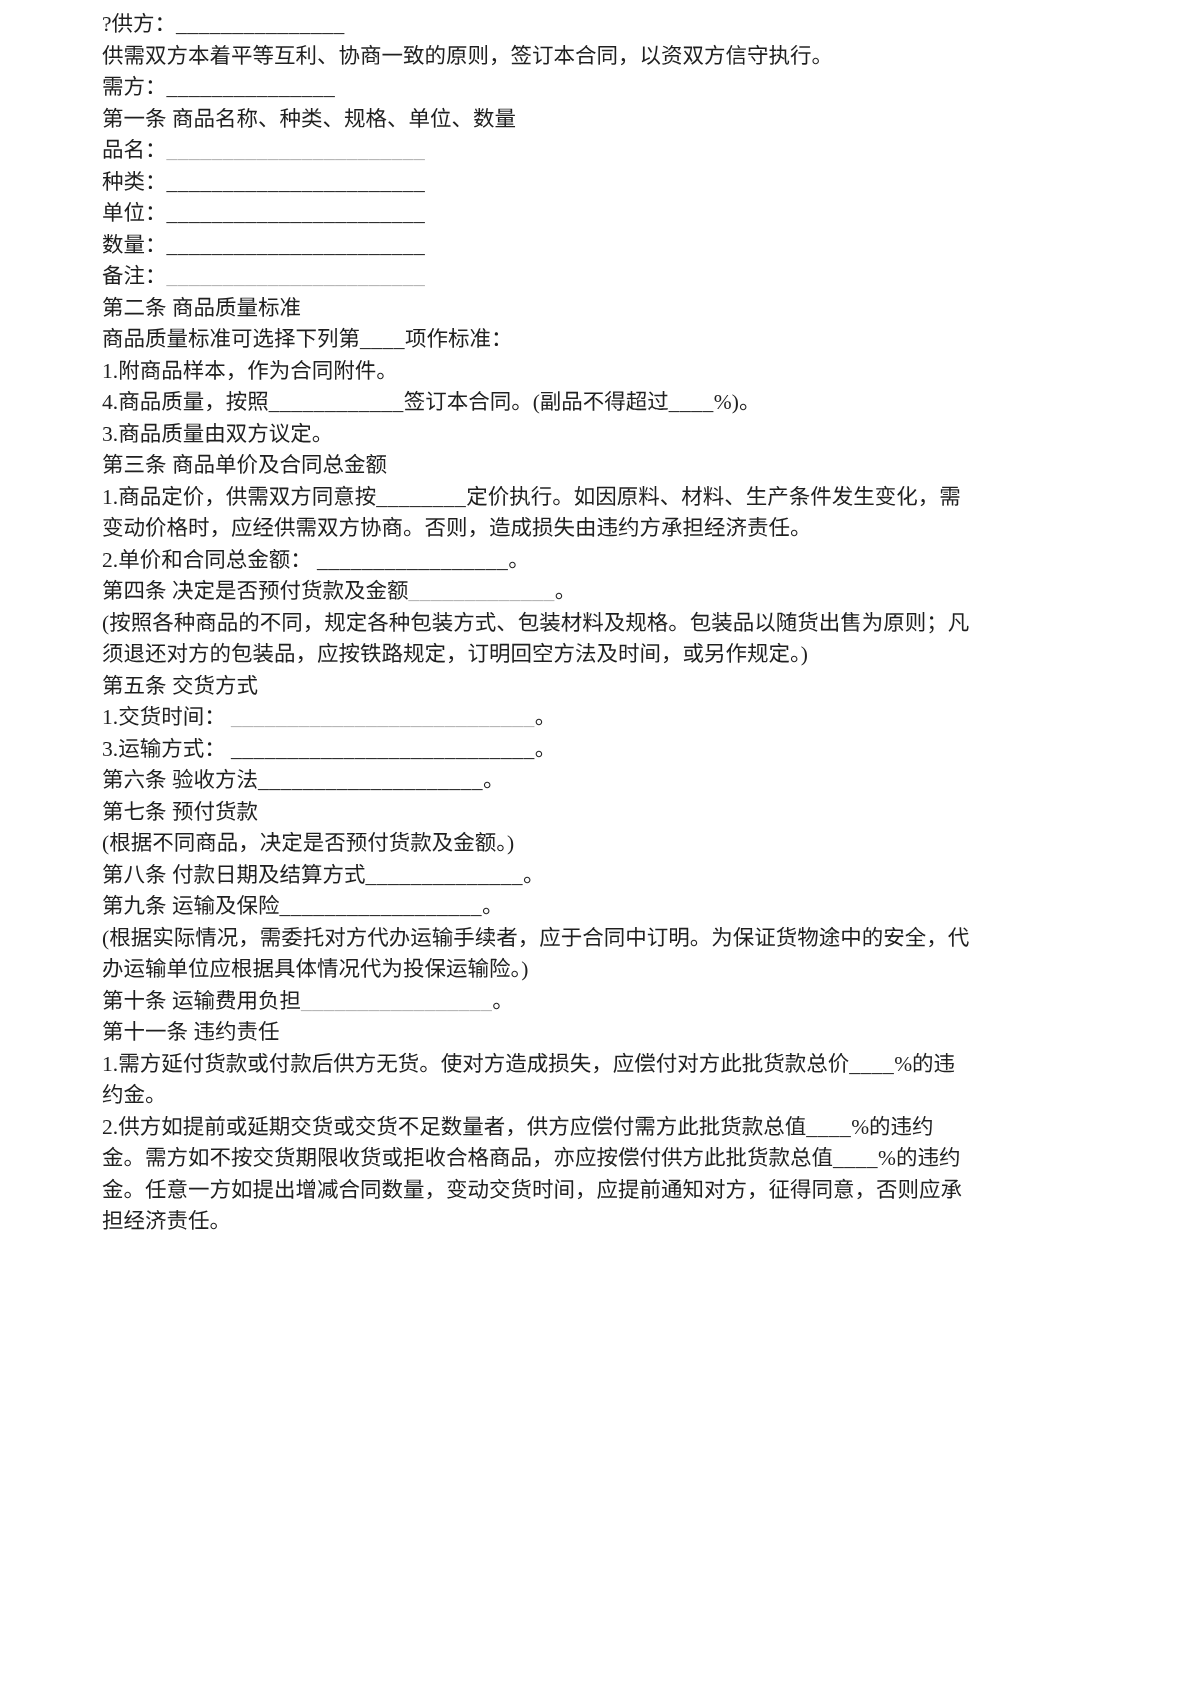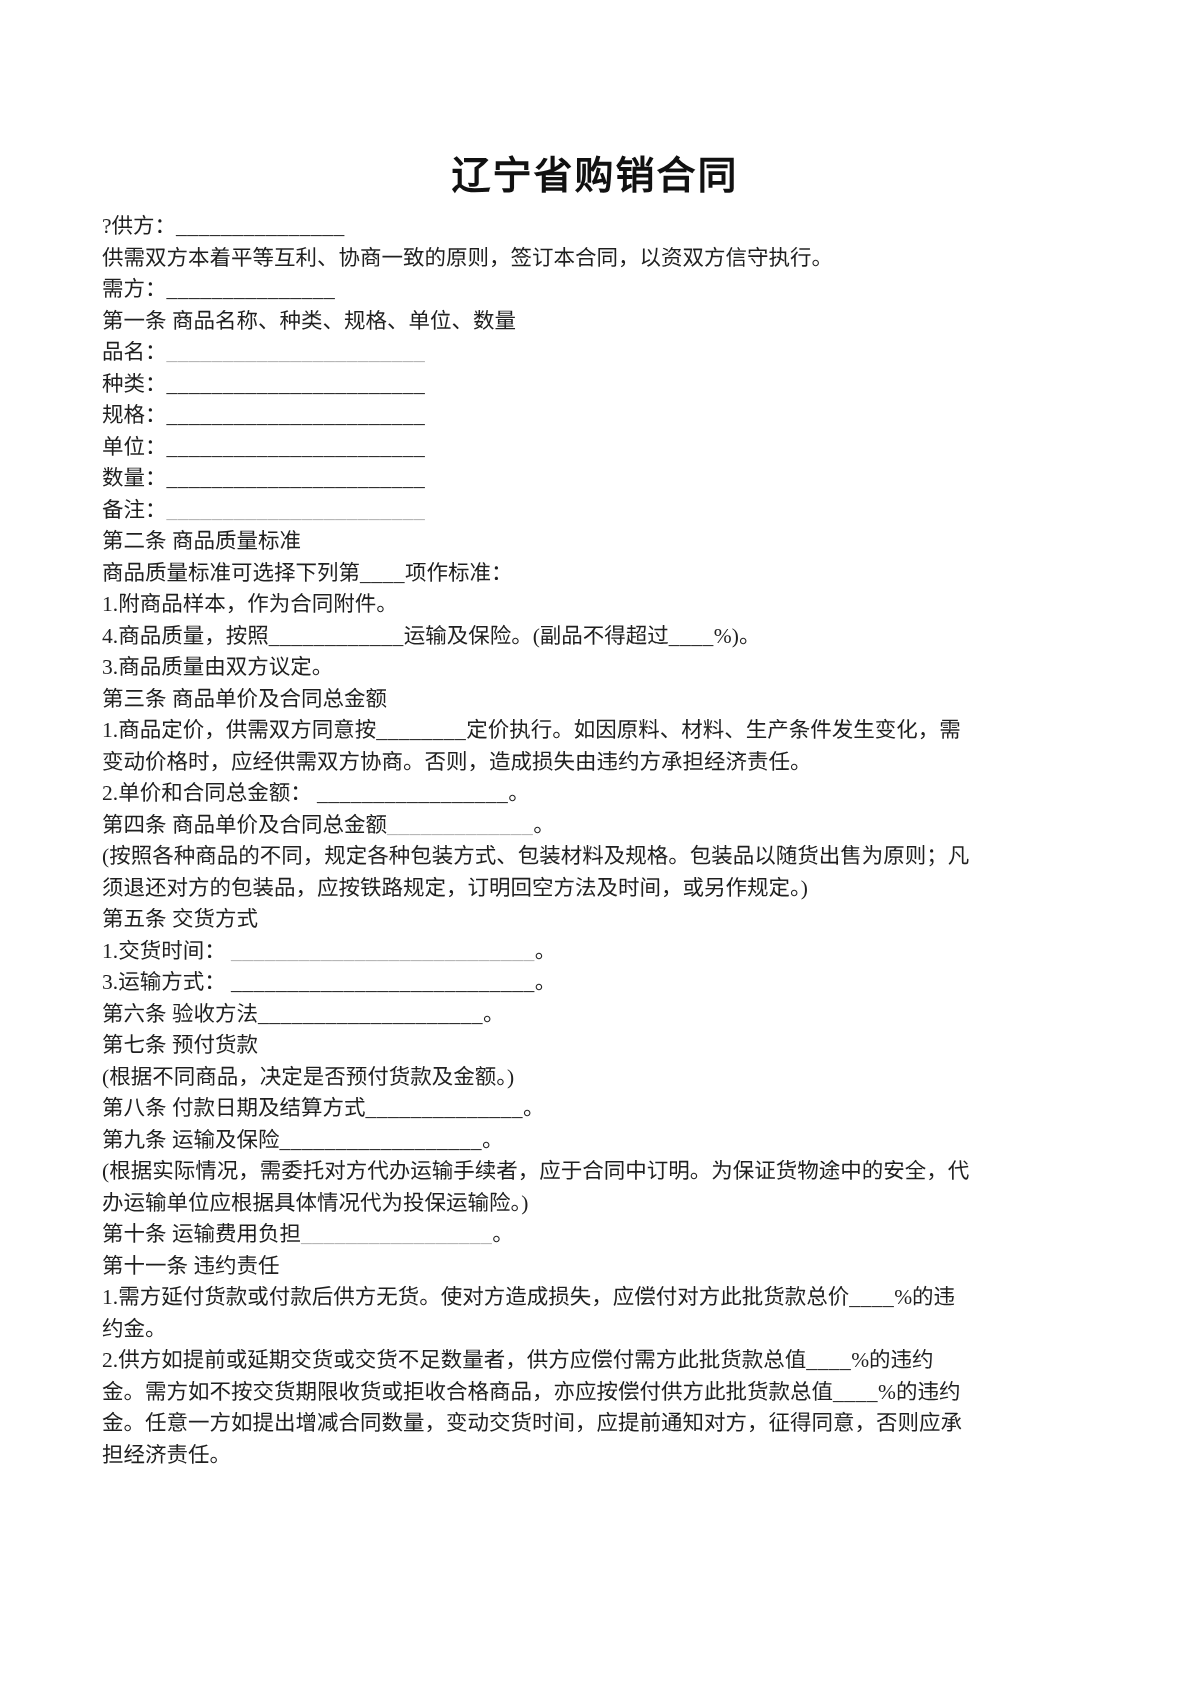--- a/index.html
+++ b/index.html
@@ -46,41 +46,39 @@
     white-space: normal;
   }
   .muted {
     color: #b3b3b3;
   }
 </style>
 </head>
 <body>
 
 <div class="page">
-  <h1 class="doc-title">辽宁省购销合同</h1>
   <div class="doc-body">
       <p class="line"><span>?供方：</span><span class="blank">_______________</span></p>
       <p class="line"><span>供需双方本着平等互利、协商一致的原则，签订本合同，以资双方信守执行。</span></p>
       <p class="line"><span>需方：</span><span class="blank">_______________</span></p>
       <p class="line"><span>第一条 商品名称、种类、规格、单位、数量</span></p>
       <p class="line"><span>品名：</span><span class="blank muted">_______________________</span></p>
       <p class="line"><span>种类：</span><span class="blank">_______________________</span></p>
-      <p class="line"><span>规格：</span><span class="blank">_______________________</span></p>
       <p class="line"><span>单位：</span><span class="blank">_______________________</span></p>
       <p class="line"><span>数量：</span><span class="blank">_______________________</span></p>
       <p class="line"><span>备注：</span><span class="blank muted">_______________________</span></p>
       <p class="line"><span>第二条 商品质量标准</span></p>
       <p class="line"><span>商品质量标准可选择下列第</span><span class="blank">____</span><span>项作标准：</span></p>
       <p class="line"><span>1.附商品样本，作为合同附件。</span></p>
-      <p class="line"><span>4.商品质量，按照</span><span class="blank">____________</span><span>运输及保险。(副品不得超过</span><span class="blank">____</span><span>%)。</span></p>
+      <p class="line"><span>4.商品质量，按照</span><span class="blank">____________</span><span>签订本合同。(副品不得超过</span><span class="blank">____</span><span>%)。</span></p>
       <p class="line"><span>3.商品质量由双方议定。</span></p>
       <p class="line"><span>第三条 商品单价及合同总金额</span></p>
       <p class="line"><span>1.商品定价，供需双方同意按</span><span class="blank">________</span><span>定价执行。如因原料、材料、生产条件发生变化，需变动价格时，应经供需双方协商。否则，造成损失由违约方承担经济责任。</span></p>
       <p class="line"><span>2.单价和合同总金额： </span><span class="blank">_________________</span><span>。</span></p>
-      <p class="line"><span>第四条 商品单价及合同总金额</span><span class="blank muted">_____________</span><span>。</span></p>
+      <p class="line"><span>第四条 决定是否预付货款及金额</span><span class="blank muted">_____________</span><span>。</span></p>
       <p class="line"><span>(按照各种商品的不同，规定各种包装方式、包装材料及规格。包装品以随货出售为原则；凡须退还对方的包装品，应按铁路规定，订明回空方法及时间，或另作规定。)</span></p>
       <p class="line"><span>第五条 交货方式</span></p>
       <p class="line"><span>1.交货时间： </span><span class="blank muted">___________________________</span><span>。</span></p>
       <p class="line"><span>3.运输方式： </span><span class="blank">___________________________</span><span>。</span></p>
       <p class="line"><span>第六条 验收方法</span><span class="blank">____________________</span><span>。</span></p>
       <p class="line"><span>第七条 预付货款</span></p>
       <p class="line"><span>(根据不同商品，决定是否预付货款及金额。)</span></p>
       <p class="line"><span>第八条 付款日期及结算方式</span><span class="blank">______________</span><span>。</span></p>
       <p class="line"><span>第九条 运输及保险</span><span class="blank">__________________</span><span>。</span></p>
       <p class="line"><span>(根据实际情况，需委托对方代办运输手续者，应于合同中订明。为保证货物途中的安全，代办运输单位应根据具体情况代为投保运输险。)</span></p>

